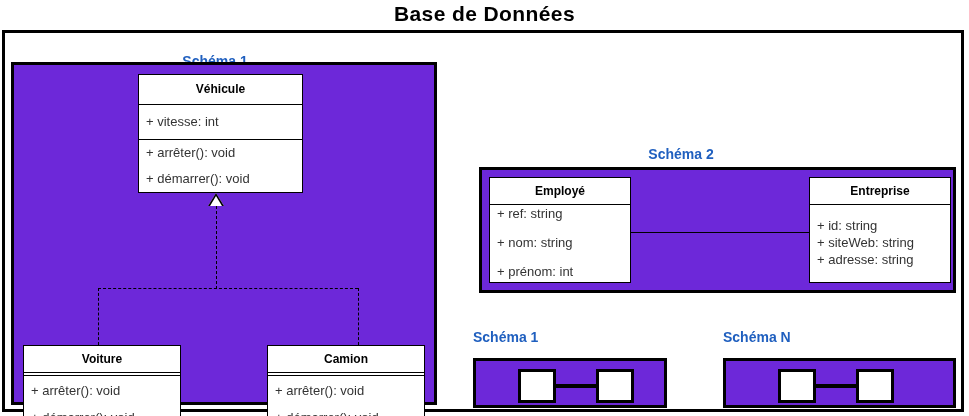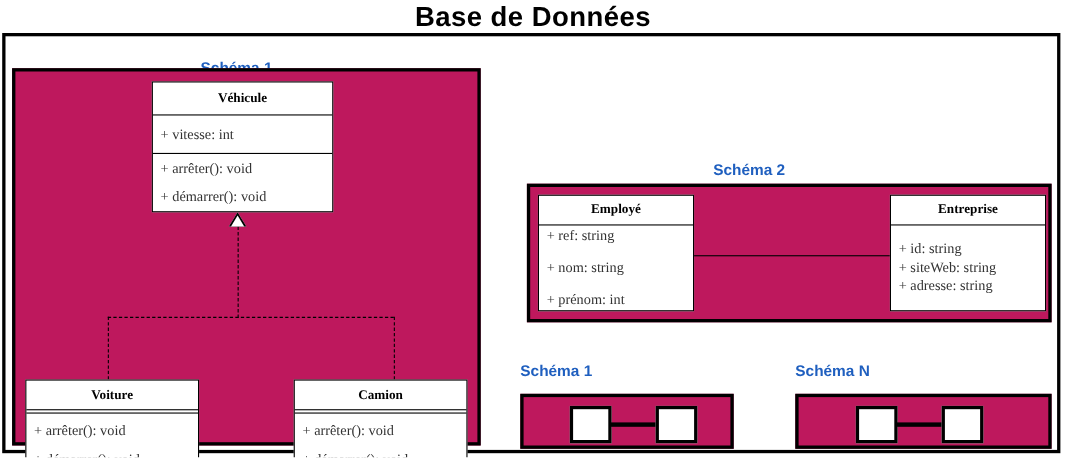--- a/index.html
+++ b/index.html
@@ -16,21 +16,21 @@
     overflow: hidden;
   }
 
   
   .diagram-title {
     position: absolute;
     left: 0;
     top: 2px;
     width: 969px;
     text-align: center;
-    font-size: 25px;
+    font-size: 21px;
     font-weight: bold;
     color: #000000;
     letter-spacing: 0.4px;
   }
 
   
   .db-frame {
     position: absolute;
     left: 2px;
     top: 30px;
@@ -51,22 +51,21 @@
   }
   .schema-label.centered {
     text-align: center;
   }
 
   
   .schema-box {
     position: absolute;
     border: 3px solid #000000;
     box-sizing: border-box;
-    background: #be185d;
-    font-family: Liberation Serif, serif;
+    background: #6d28d9;
   }
 
   
   .uml-class {
     position: absolute;
     border: 1px solid #000000;
     box-sizing: border-box;
     background: #ffffff;
     display: flex;
     flex-direction: column;

